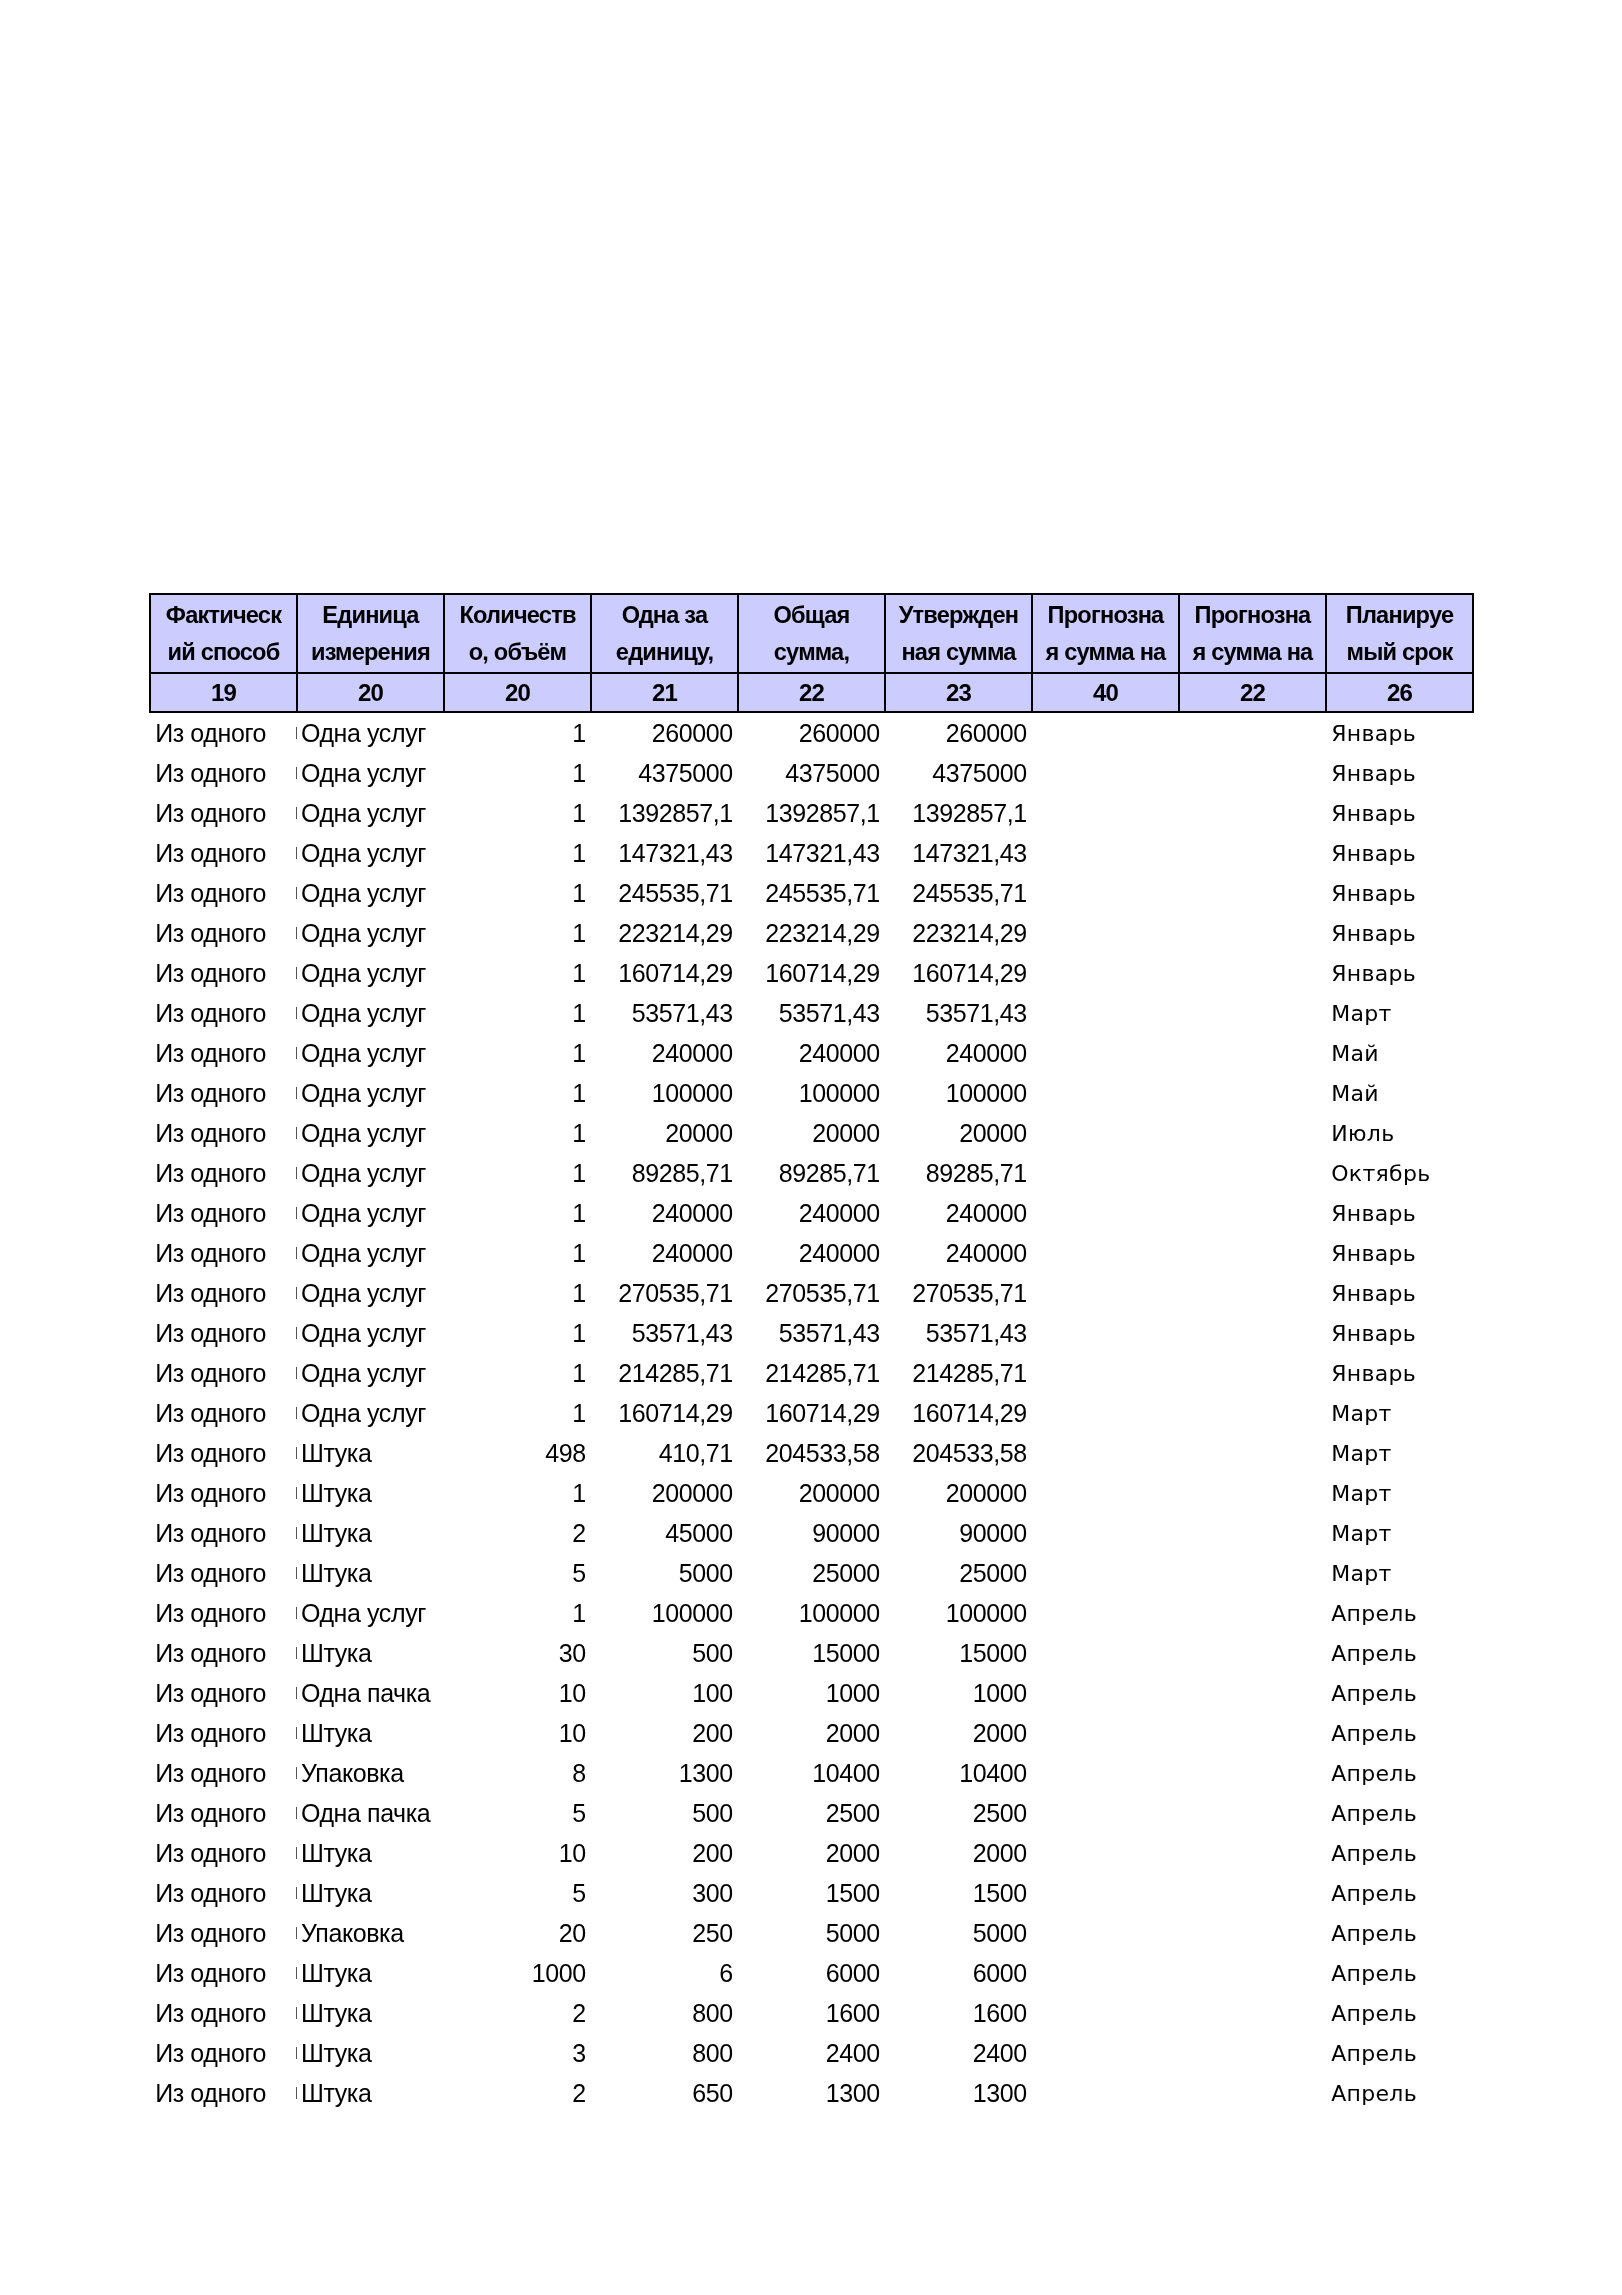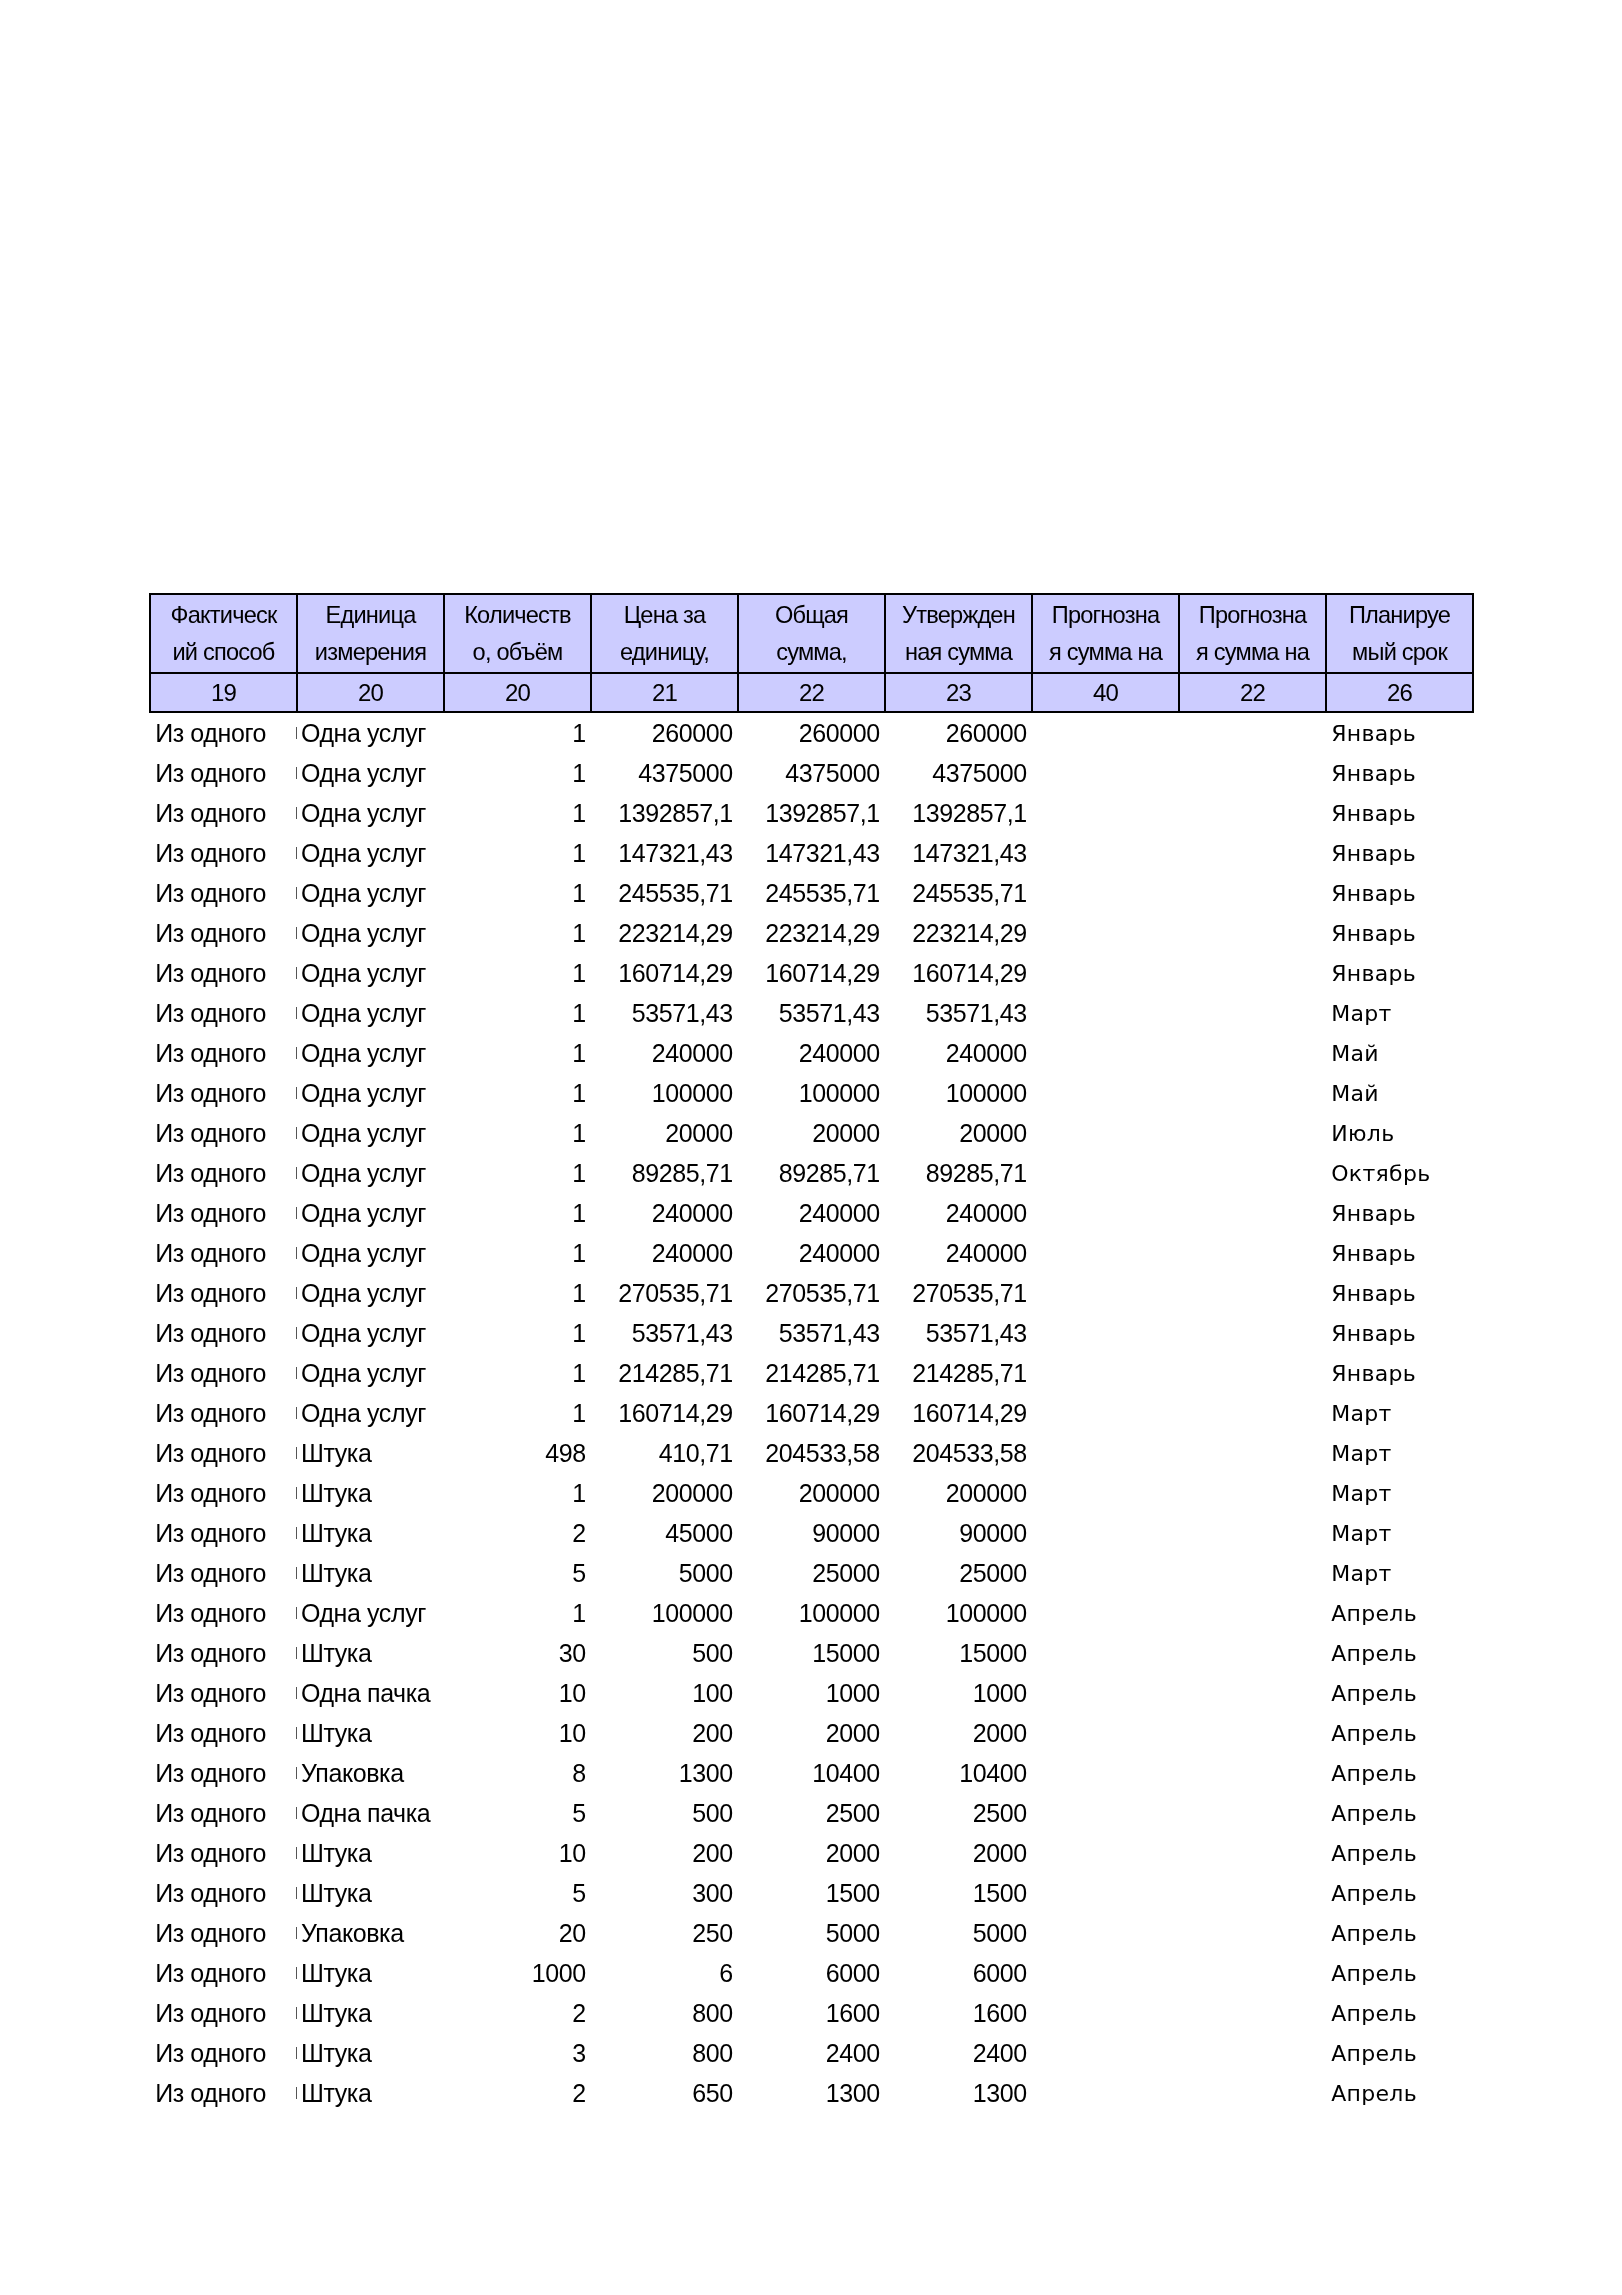--- a/index.html
+++ b/index.html
@@ -23,21 +23,21 @@
     }
     table {
       border-collapse: collapse;
       table-layout: fixed;
       width: 1325px;
     }
     col { width: 147px; }
     th {
       background: #ccccff;
       border: 2.6px solid #000;
-      font-weight: normal;
+      font-weight: bold;
       font-size: 23.6px;
       text-align: center;
       padding: 0;
       overflow: hidden;
       white-space: nowrap;
       letter-spacing: -0.8px;
     }
     th.title-cell {
       height: 77px;
       line-height: 37px;
@@ -105,21 +105,21 @@
           </th>
           <th class="title-cell">
             <span class="hdr-line">Единица</span>
             <span class="hdr-line">измерения</span>
           </th>
           <th class="title-cell">
             <span class="hdr-line">Количеств</span>
             <span class="hdr-line">о, объём</span>
           </th>
           <th class="title-cell">
-            <span class="hdr-line">Цена за</span>
+            <span class="hdr-line">Одна за</span>
             <span class="hdr-line">единицу,</span>
           </th>
           <th class="title-cell">
             <span class="hdr-line">Общая</span>
             <span class="hdr-line">сумма,</span>
           </th>
           <th class="title-cell">
             <span class="hdr-line">Утвержден</span>
             <span class="hdr-line">ная сумма</span>
           </th>

